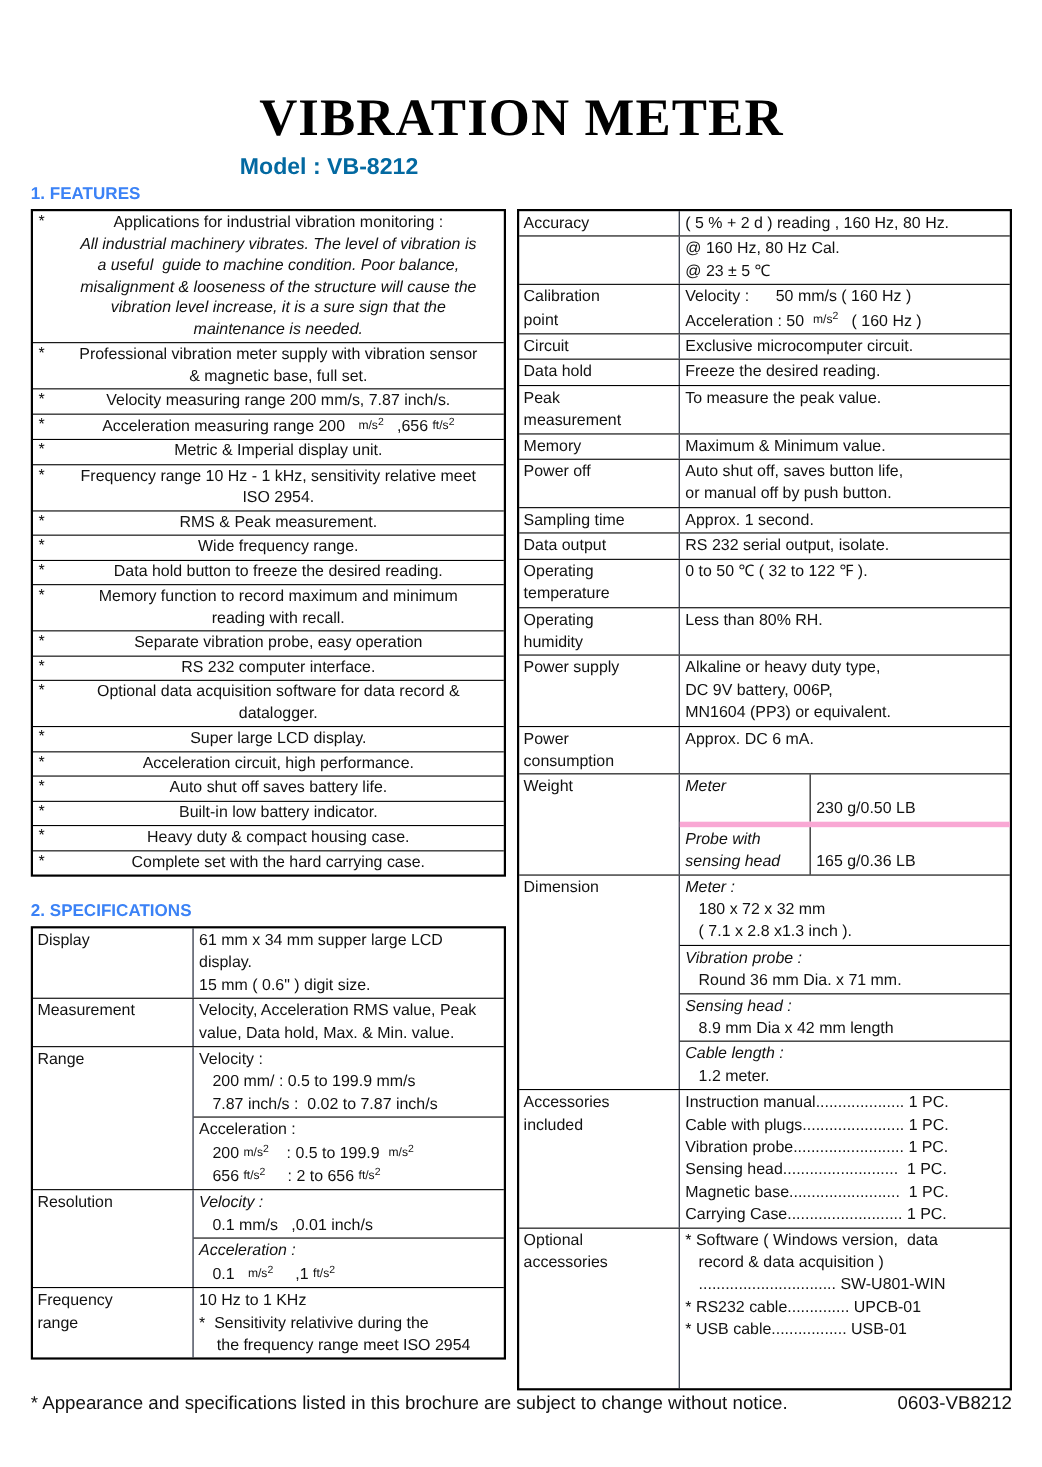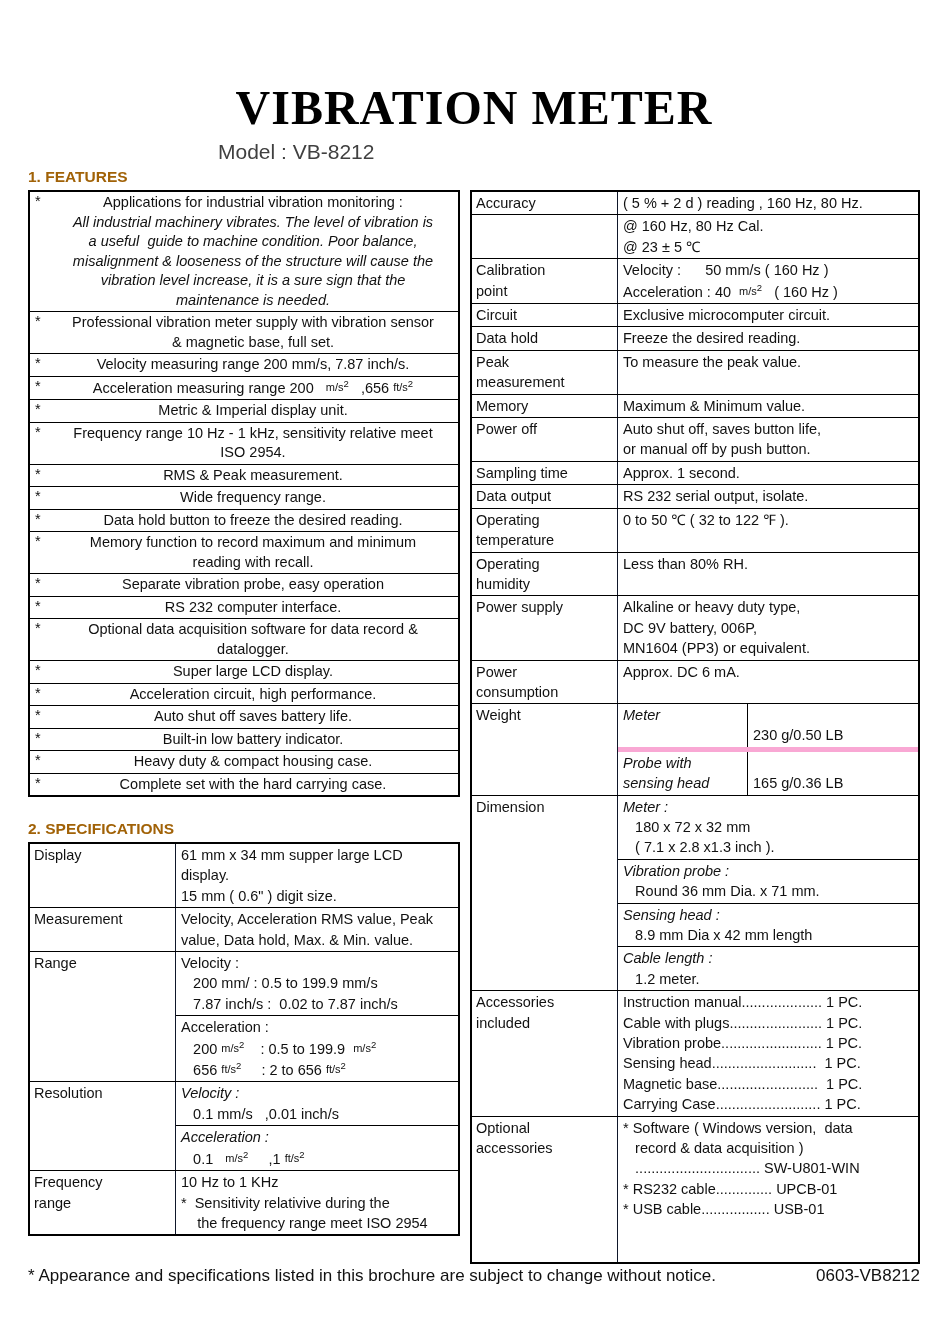--- a/index.html
+++ b/index.html
@@ -8,26 +8,26 @@
     font-family:"Liberation Sans",sans-serif;color:#111;
     font-size:14.5px;box-sizing:border-box;padding:82px 27px 0 28px;
     position:relative;overflow:hidden;
   }
   .title{
     font-family:"Liberation Serif",serif;font-weight:bold;
     font-size:48px;line-height:52px;text-align:center;letter-spacing:1px;
     margin:0;color:#000;
   }
   .model{
-    font-weight:normal;font-size:21px;line-height:26px;margin:5px 0 2px 190px;color:#404040;
+    font-weight:bold;font-size:21px;line-height:26px;margin:5px 0 2px 190px;color:#0369a1;
   }
   .columns{display:flex;gap:10px;align-items:flex-start;}
   .col-left{width:432px;flex:none;}
   .col-right{width:450px;flex:none;padding-top:23px;}
-  .sec-heading{font-weight:bold;font-size:15.5px;line-height:20px;margin:0 0 3px 0;color:#a16207;}
+  .sec-heading{font-weight:bold;font-size:15.5px;line-height:20px;margin:0 0 3px 0;color:#3b82f6;}
   .sec-heading.specs{margin-top:22px;}
   .ln{white-space:pre-wrap;line-height:19.5px;min-height:19.5px;}
   .spec-table .ln{line-height:20.4px;min-height:20.4px;}
   .it{font-style:italic;}
   .unit{font-size:11px;vertical-align:2px;}
   sup{font-size:9.5px;line-height:0;}
   
   .features-box{border:2px solid #000;}
   .frow{display:flex;border-bottom:1px solid #000;padding:1px 2px 1px 5px;}
   .frow:last-child{border-bottom:none;}
@@ -38,21 +38,21 @@
   .srow{display:flex;border-top:1px solid #000;align-items:stretch;}
   .srow:first-child{border-top:none;}
   .slabel{flex:none;border-right:1px solid #0f172a;padding:1px 3px 1px 4px;}
   .left-table .slabel{width:138px;}
   .right-table .slabel{width:138px;}
   .sval{flex:1;display:flex;flex-direction:column;}
   .block{padding:1px 3px 1px 5px;}
   .block + .block{border-top:1px solid #000;}
   .nrow{display:flex;align-items:stretch;}
   .nrow + .nrow{border-top:5px solid #f9a8d4;}
-  .nleft{flex:none;width:110px;border-right:1px solid #000;padding:1px 14px 1px 5px;}
+  .nleft{flex:none;width:110px;border-right:1px solid #000;padding:1px 3px 1px 5px;}
   .nright{flex:1;padding:1px 3px 1px 5px;margin-top:20px;}
   
   .footer{display:flex;justify-content:space-between;margin-top:4px;font-size:17px;line-height:16px;padding:0 2px 0 -4px;}
 </style>
 </head>
 <body>
 
 <div class="page">
   <h1 class="title">VIBRATION METER</h1>
   <div class="model">Model : VB-8212</div>
@@ -281,21 +281,21 @@
             </div>
           </div>
           <div class="srow">
             <div class="slabel">
               <div class="ln"><span>Calibration</span></div>
               <div class="ln"><span>point</span></div>
             </div>
             <div class="sval">
               <div class="block">
                 <div class="ln"><span>Velocity :      50 mm/s ( 160 Hz )</span></div>
-                <div class="ln"><span>Acceleration : 40  </span><span class="unit">m/s</span><sup>2</sup><span>   ( 160 Hz )</span></div>
+                <div class="ln"><span>Acceleration : 50  </span><span class="unit">m/s</span><sup>2</sup><span>   ( 160 Hz )</span></div>
               </div>
             </div>
           </div>
           <div class="srow">
             <div class="slabel">
               <div class="ln"><span>Circuit</span></div>
             </div>
             <div class="sval">
               <div class="block">
                 <div class="ln"><span>Exclusive microcomputer circuit.</span></div>

